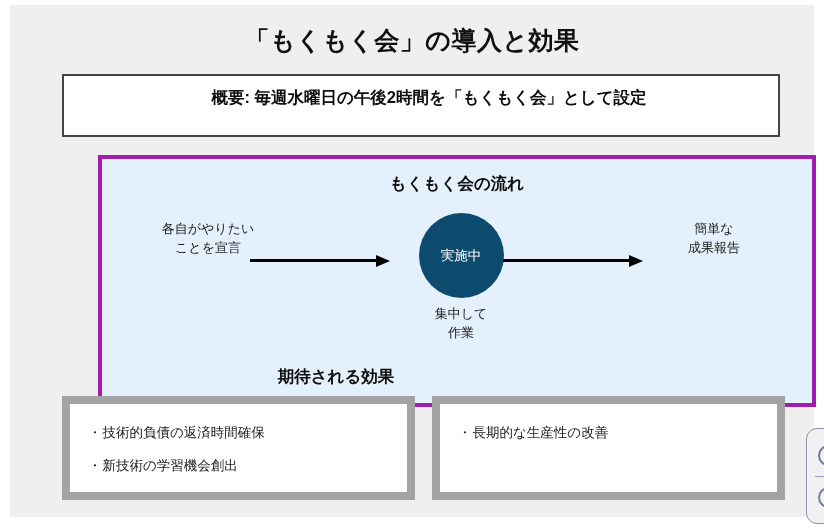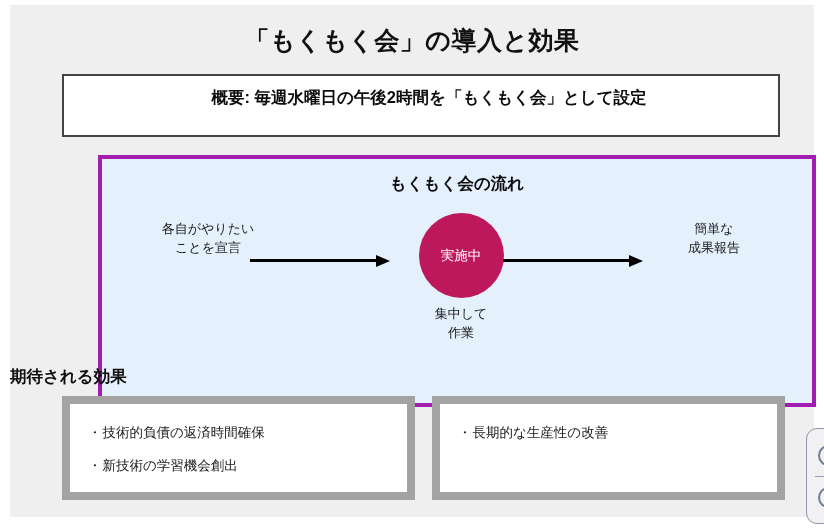--- a/index.html
+++ b/index.html
@@ -144,20 +144,21 @@
     border-bottom: 6px solid transparent;
     border-left: 14px solid #000000;
   }
 
   
   #effects-heading {
     position: absolute;
     left: 0;
     top: 361px;
     width: 652px;
+    text-align: center;
     font-size: 16.5px;
     font-weight: bold;
     color: #0d0d0d;
   }
   .effect-box {
     position: absolute;
     top: 391px;
     height: 104px;
     background: #ffffff;
     border: 8px solid #a3a3a3;
@@ -240,21 +241,21 @@
       <div class="node-caption">各自がやりたい
 ことを宣言</div>
     </div>
 
     <div class="flow-arrow arrow-0">
       <div class="arrow-line"></div>
       <div class="arrow-head"></div>
     </div>
 
     <div class="flow-node node-1">
-      <div class="node-circle" style="background: #be185d;">
+      <div class="node-circle" style="background: #0c4a6e;">
         <span>実施中</span>
       </div>
       <div class="node-caption">集中して
 作業</div>
     </div>
 
     <div class="flow-arrow arrow-1">
       <div class="arrow-line"></div>
       <div class="arrow-head"></div>
     </div>

